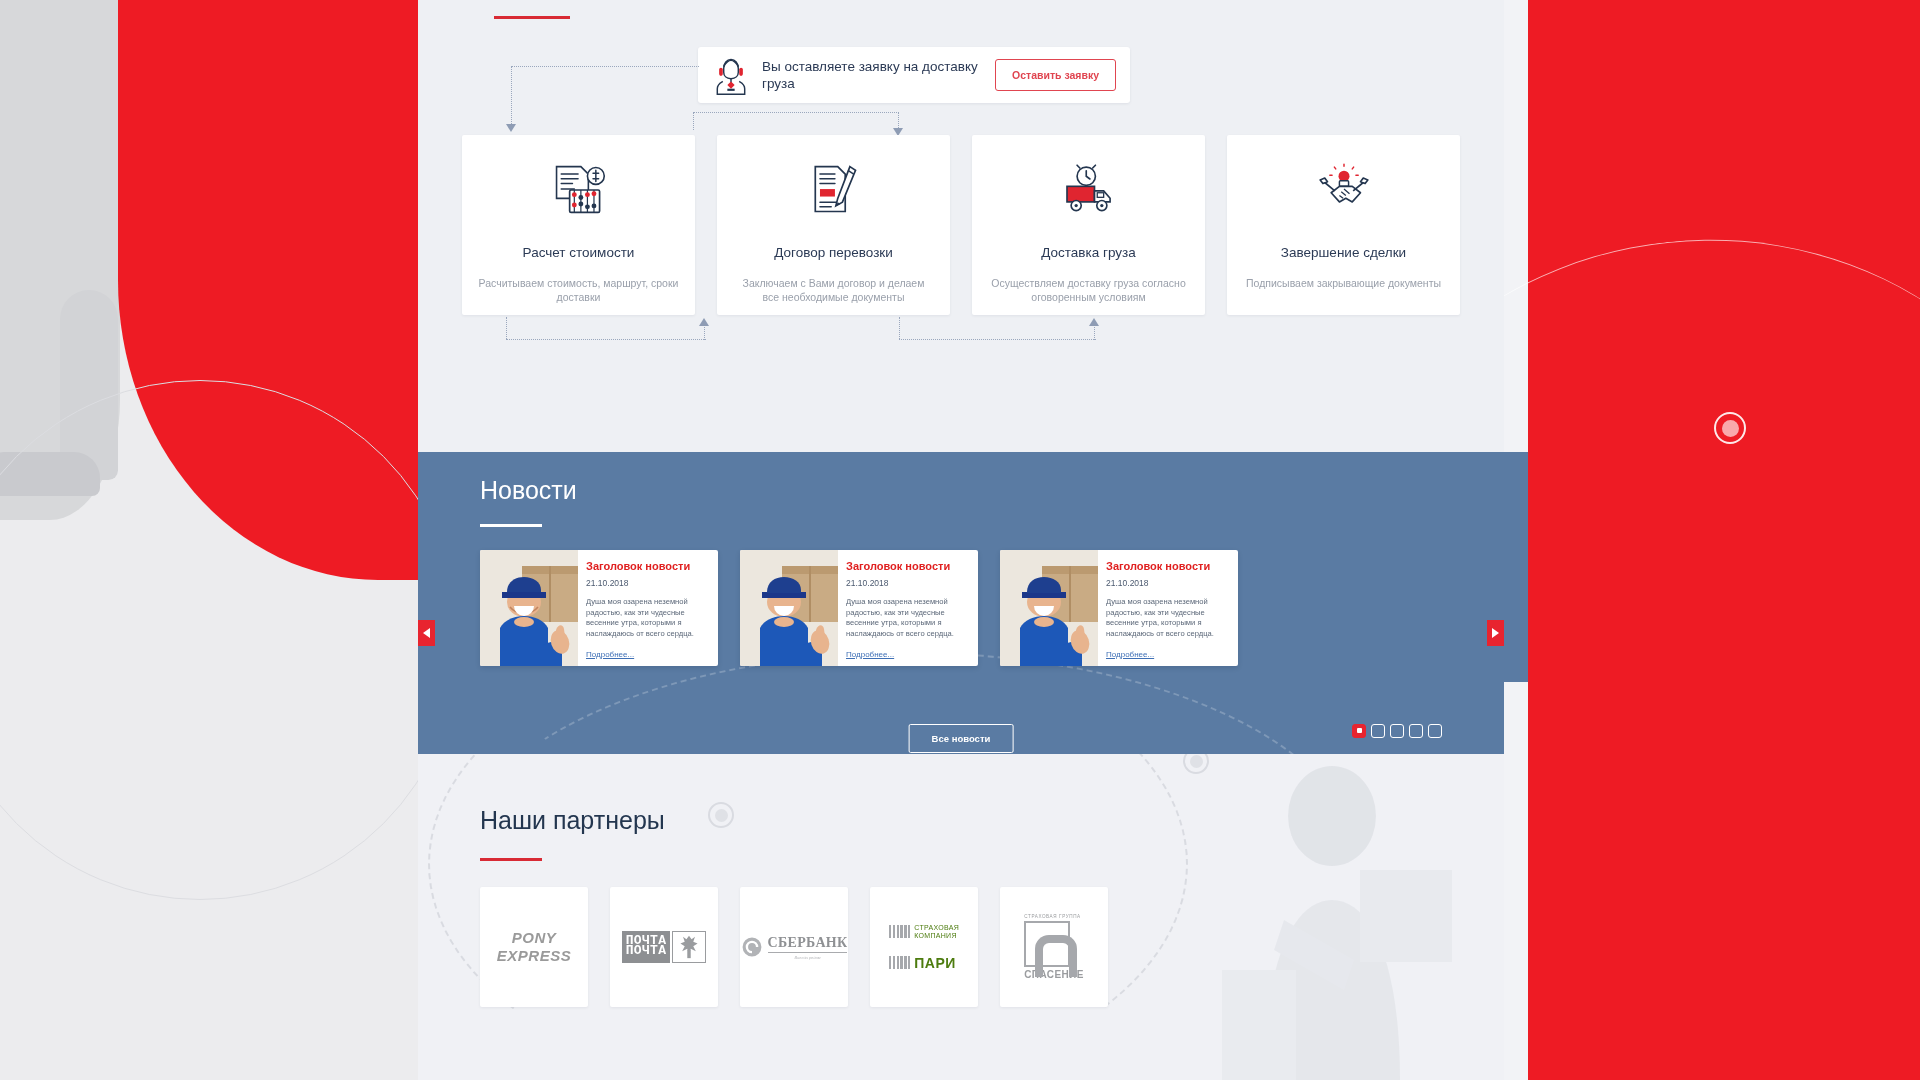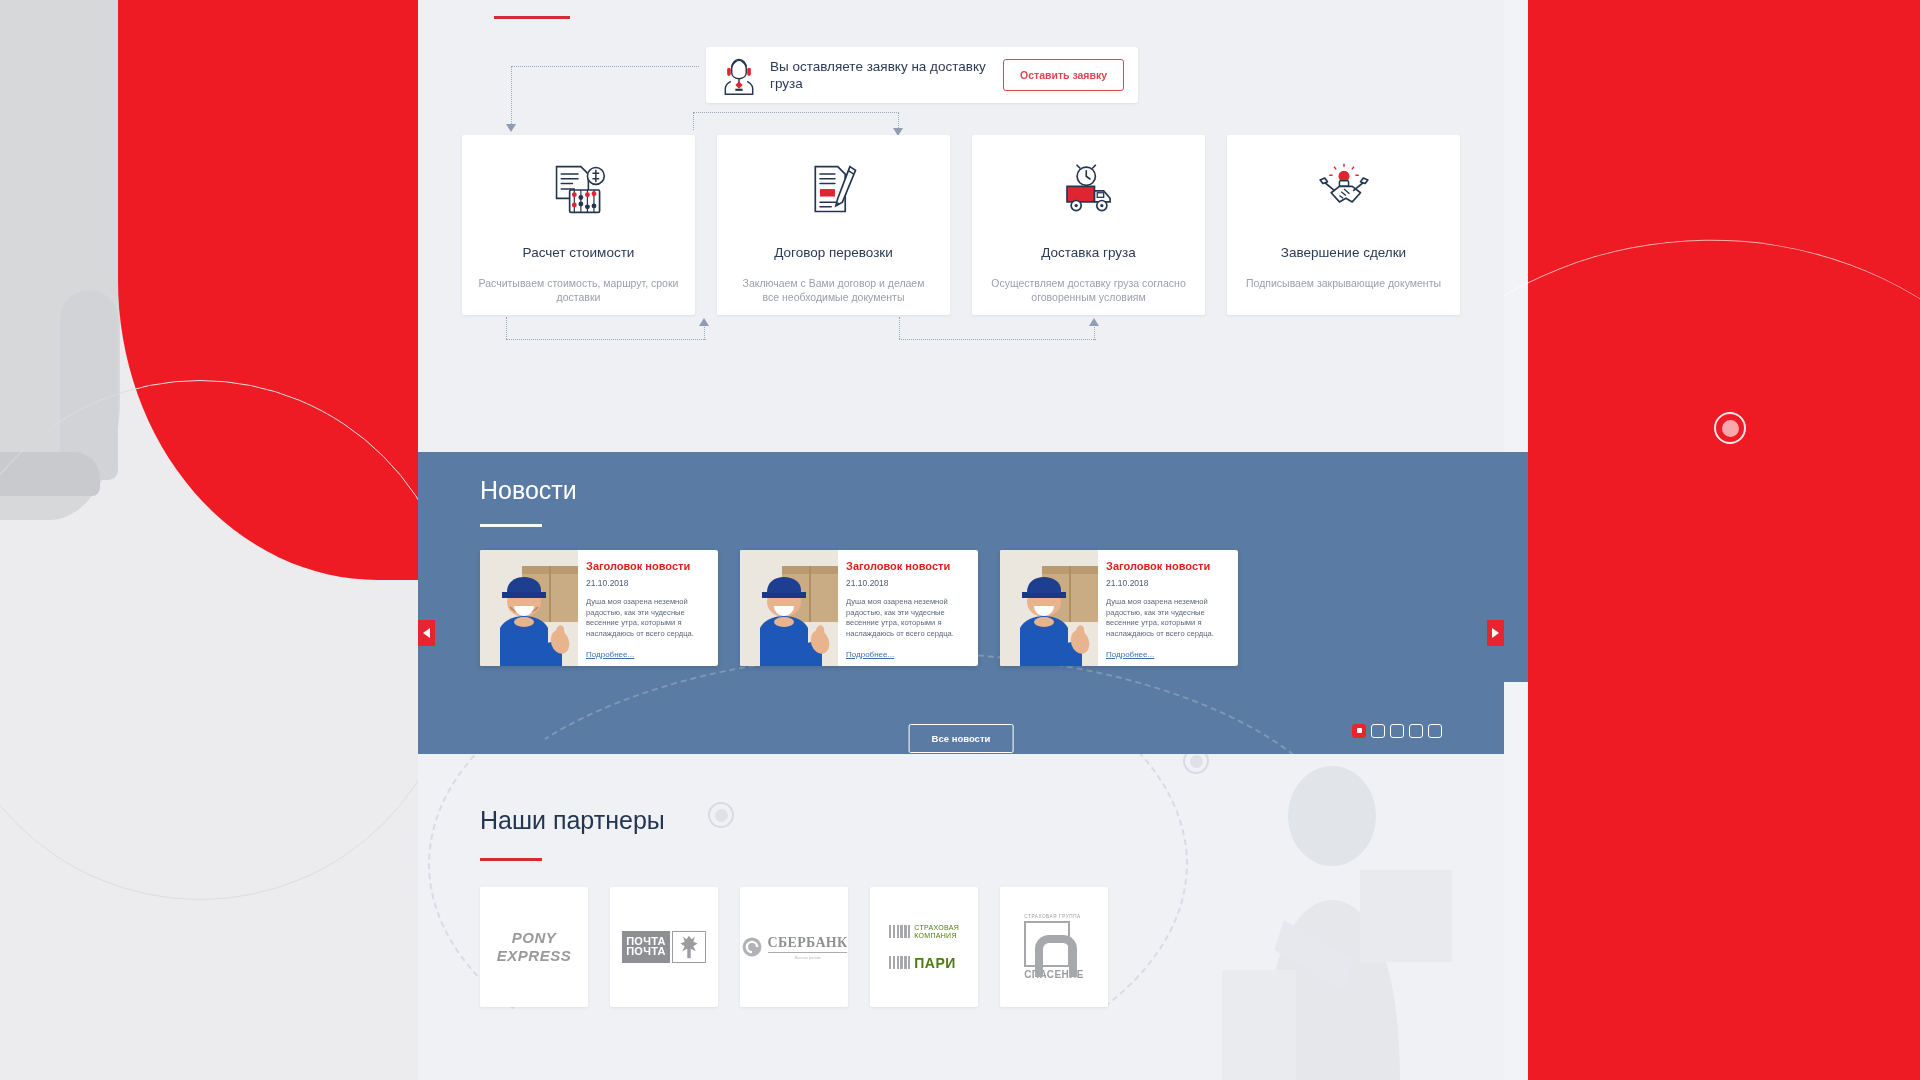--- a/index.html
+++ b/index.html
@@ -87,21 +87,21 @@
   }
 
   
   .scheme { position: relative; height: 452px; background: #eef0f4; }
   .red-tick {
     position: absolute; left: 76px; top: 16px;
     width: 76px; height: 3px; background: #d82a34;
   }
 
   .cta-card {
-    position: absolute; left: 288px; top: 47px;
+    position: absolute; left: 280px; top: 47px;
     width: 432px; height: 56px; background: #fff;
     border-radius: 3px; display: flex; align-items: center;
     padding: 0 14px; gap: 12px;
     box-shadow: 0 1px 3px rgba(30,44,70,.08);
   }
   .cta-card .op-icon { width: 38px; height: 42px; flex: 0 0 38px; }
   .cta-text {
     font-size: 13.5px; line-height: 17px; color: #2b3a55;
     flex: 1 1 auto;
   }
@@ -250,23 +250,23 @@
   .pl-pony { font-style: italic; font-weight: bold; font-size: 15px; line-height: 18px; letter-spacing: .5px; }
   .pl-sber { display: flex; align-items: center; gap: 5px; }
   .pl-sber .sb-text {
     font-family: "Liberation Serif", serif; font-weight: bold;
     font-size: 14px; color: #8f9194; letter-spacing: .3px;
     border-bottom: 1px solid #a9abae; padding-bottom: 1px; text-align: right;
   }
   .pl-sber .sb-sub { font-size: 4px; color: #b3b5b8; font-style: italic; text-align: center; margin-top: 2px; }
   .pochta { display: flex; align-items: stretch; gap: 2px; }
   .pochta .pbox {
-    background: #8d8f92; color: #fff; font-weight: bold; font-size: 11px;
+    background: #8d8f92; color: #fff; font-weight: bold; font-size: 13px;
     line-height: 10px; padding: 5px 4px; letter-spacing: .3px;
-    font-family: Liberation Sans, sans-serif;
+    font-family: Liberation Mono, monospace;
   }
   .pochta .pcrest { border: 1.2px solid #9a9c9f; width: 34px; display:flex; align-items:center; justify-content:center; }
   .pari { display: flex; flex-direction: column; gap: 15px; color: #4d7c0f; }
   .pari .row1 { display: flex; align-items: center; gap: 4px; }
   .pari .bars { display: flex; gap: 1.4px; }
   .pari .bars span { display:block; width: 2.4px; height: 13px; background: #a6a8ac; }
   .pari .tx { font-size: 7px; line-height: 8px; letter-spacing: .3px; }
   .pari .big { font-size: 14px; font-weight: bold; letter-spacing: .5px; }
   .spas { color: #9a9c9f; text-align: left; }
   .spas .ttl { font-size: 4.6px; letter-spacing: .6px; margin-bottom: 2px; }

